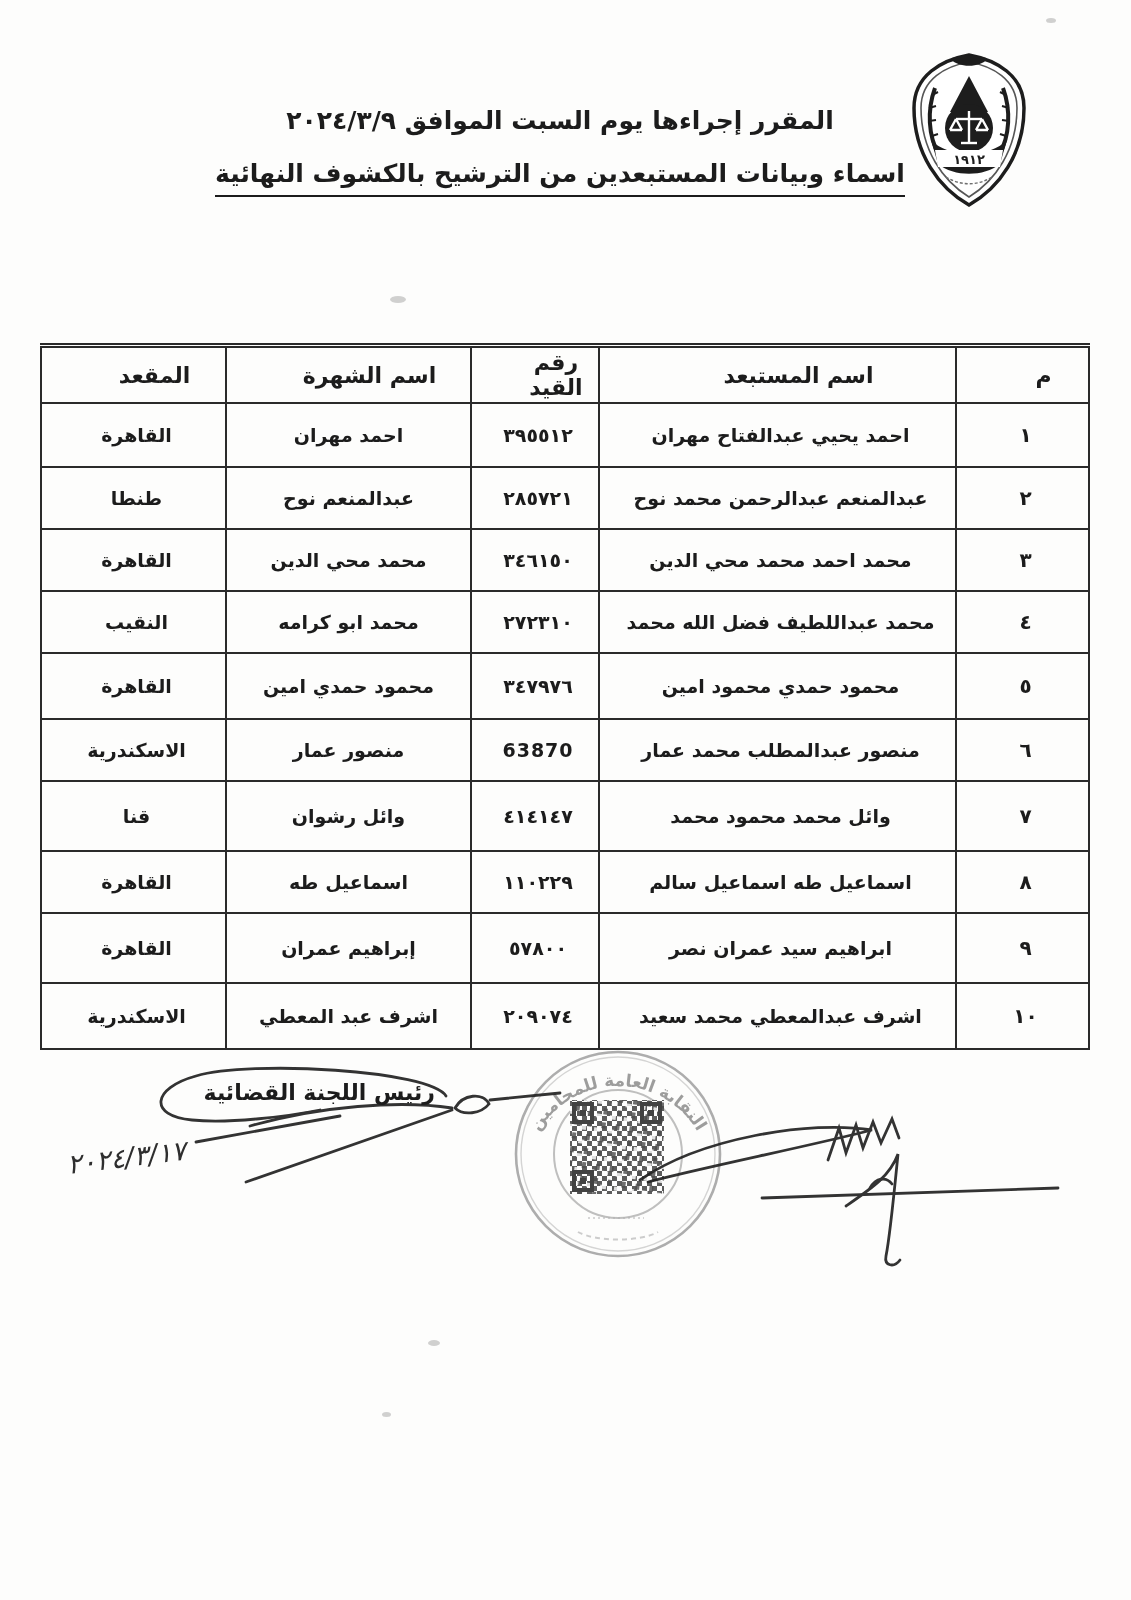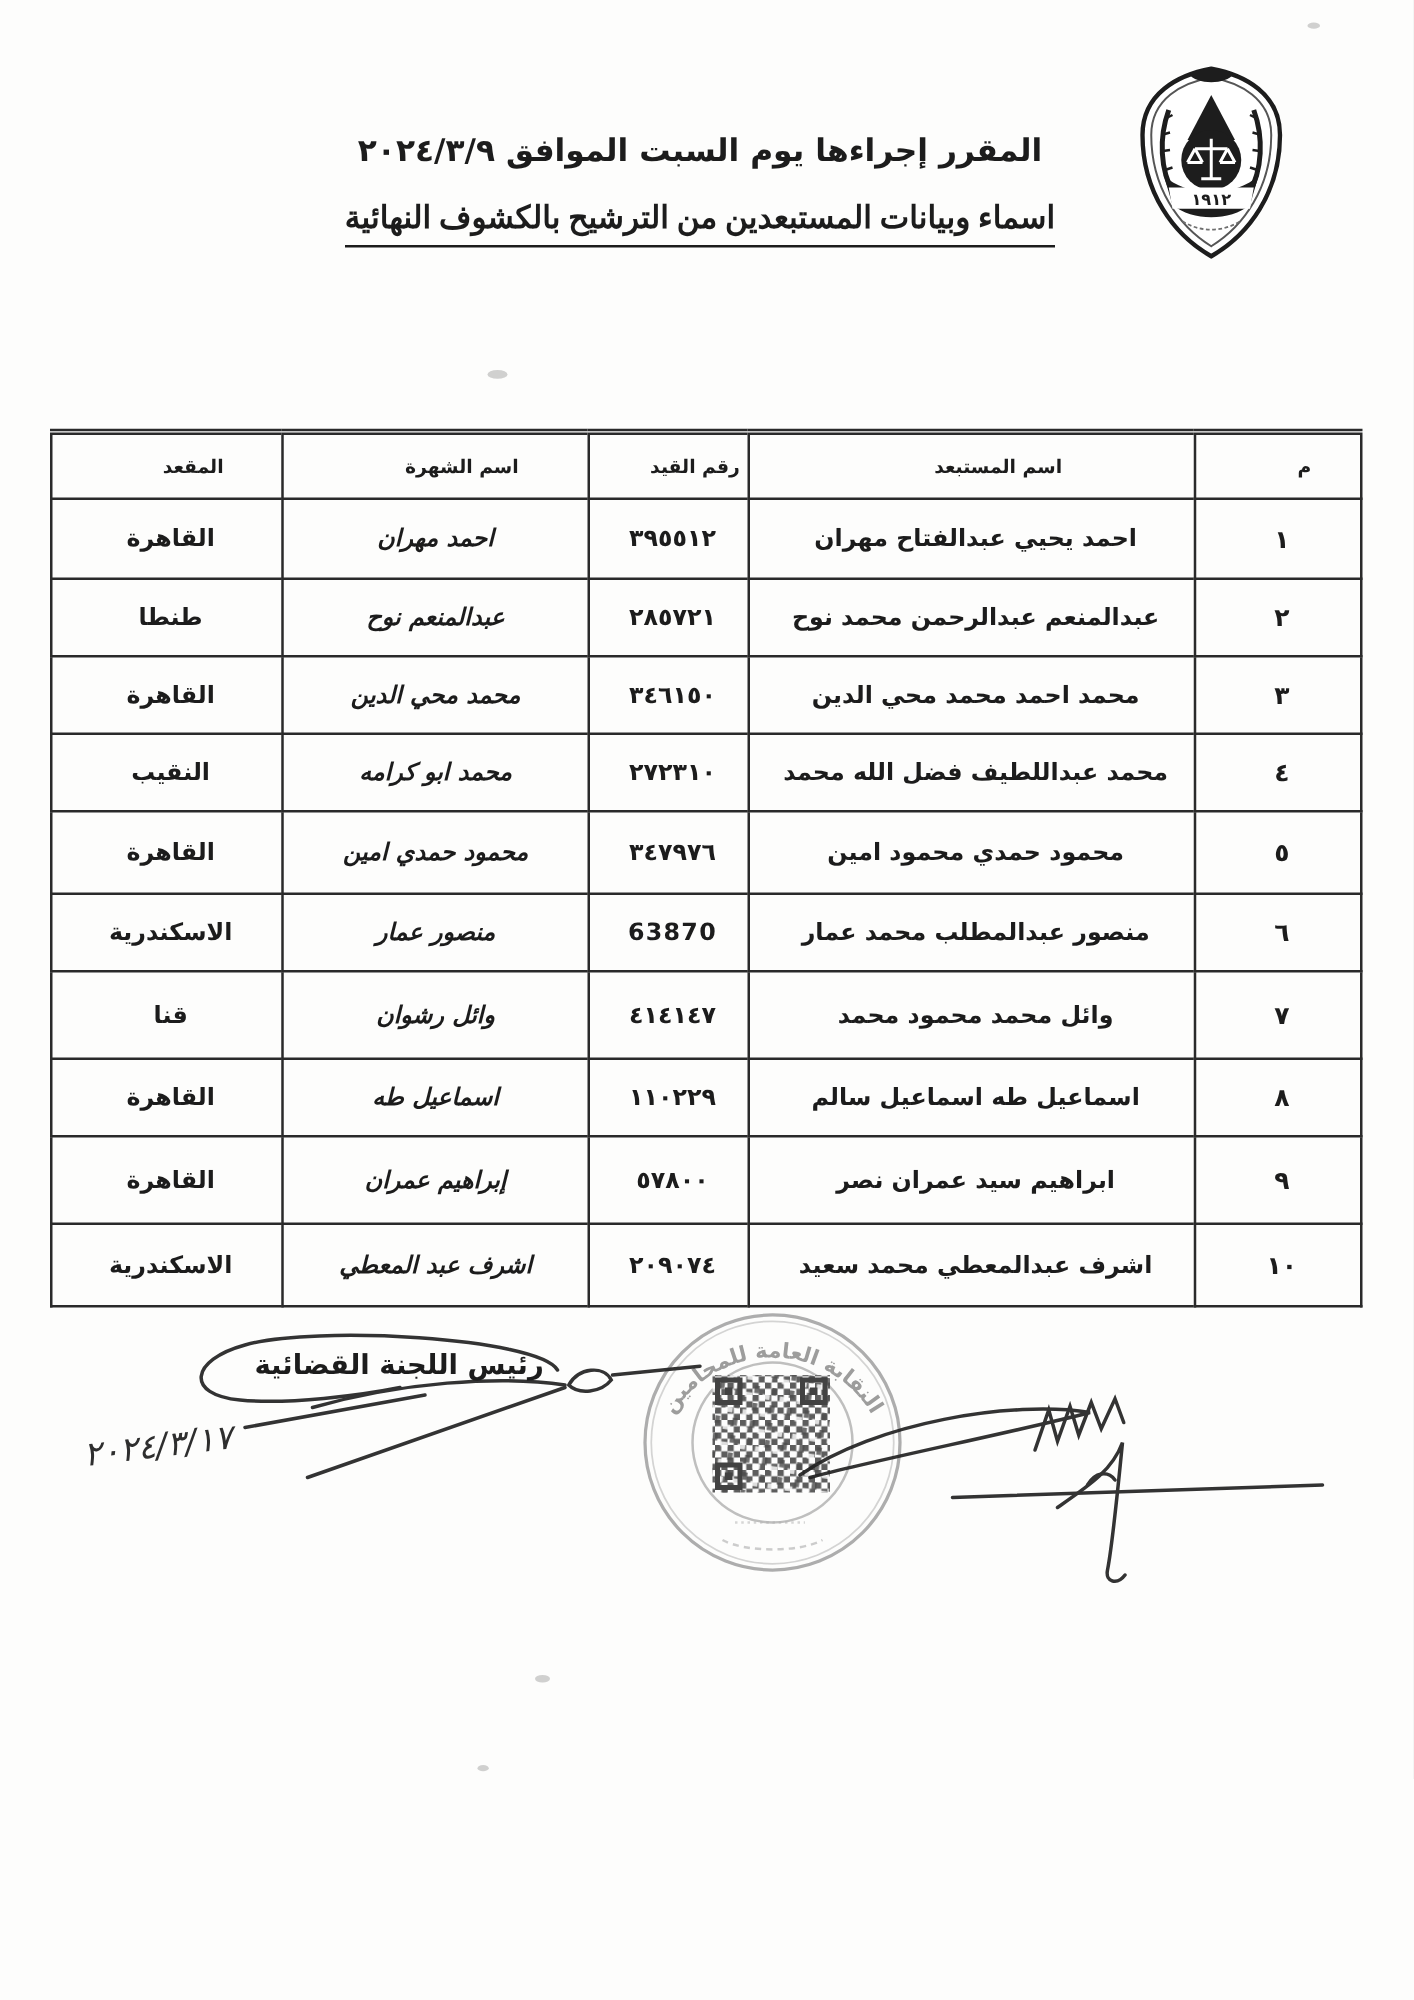--- a/index.html
+++ b/index.html
@@ -10,38 +10,38 @@
   }
   
   .doc-header{
     position:absolute;top:106px;left:140px;width:840px;
     direction:rtl;text-align:center;
   }
   .doc-header .l1{font-size:26px;font-weight:bold;letter-spacing:.5px;margin:0 0 36px 0;}
   .doc-header .l2{font-size:25px;font-weight:bold;margin:0 0 24px 0;}
   .doc-header .l3{
     font-size:25px;font-weight:bold;display:inline-block;
-    border-bottom:2.5px solid #1c1c1c;padding-bottom:7px;font-family:Liberation Serif, serif;
+    border-bottom:2.5px solid #1c1c1c;padding-bottom:7px;
   }
   
   .emblem{position:absolute;top:50px;left:903px;width:132px;height:160px;}
   
   .excluded-table{
     position:absolute;top:343px;left:40px;width:1048px;
     border-collapse:collapse;table-layout:fixed;direction:rtl;
   }
   .excluded-table th,.excluded-table td{
     border:2px solid #2a2a2a;text-align:center;vertical-align:middle;
     font-weight:bold;padding:2px 6px;
   }
-  .excluded-table thead th{font-size:15px;height:46px;border-top:5px double #2a2a2a;padding-left:48px;}
+  .excluded-table thead th{font-size:22px;height:46px;border-top:5px double #2a2a2a;padding-left:48px;}
   .excluded-table td{font-size:19px;padding-left:12px;}
   .excluded-table td.c-num{font-size:20px;}
   .excluded-table td.c-reg{font-size:19px;letter-spacing:1px;}
-  .excluded-table td.c-nick{padding:19px 30px;font-style:italic;}
+  .excluded-table td.c-nick{padding:19px 30px;}
   
   .members-label{
     position:absolute;top:1062px;left:790px;width:228px;
     direction:rtl;text-align:center;font-size:22px;font-weight:bold;
   }
   .chairman-label{
     position:absolute;top:1080px;left:163px;width:272px;
     direction:rtl;text-align:right;font-size:22px;font-weight:bold;
   }
   .handwritten-date{

